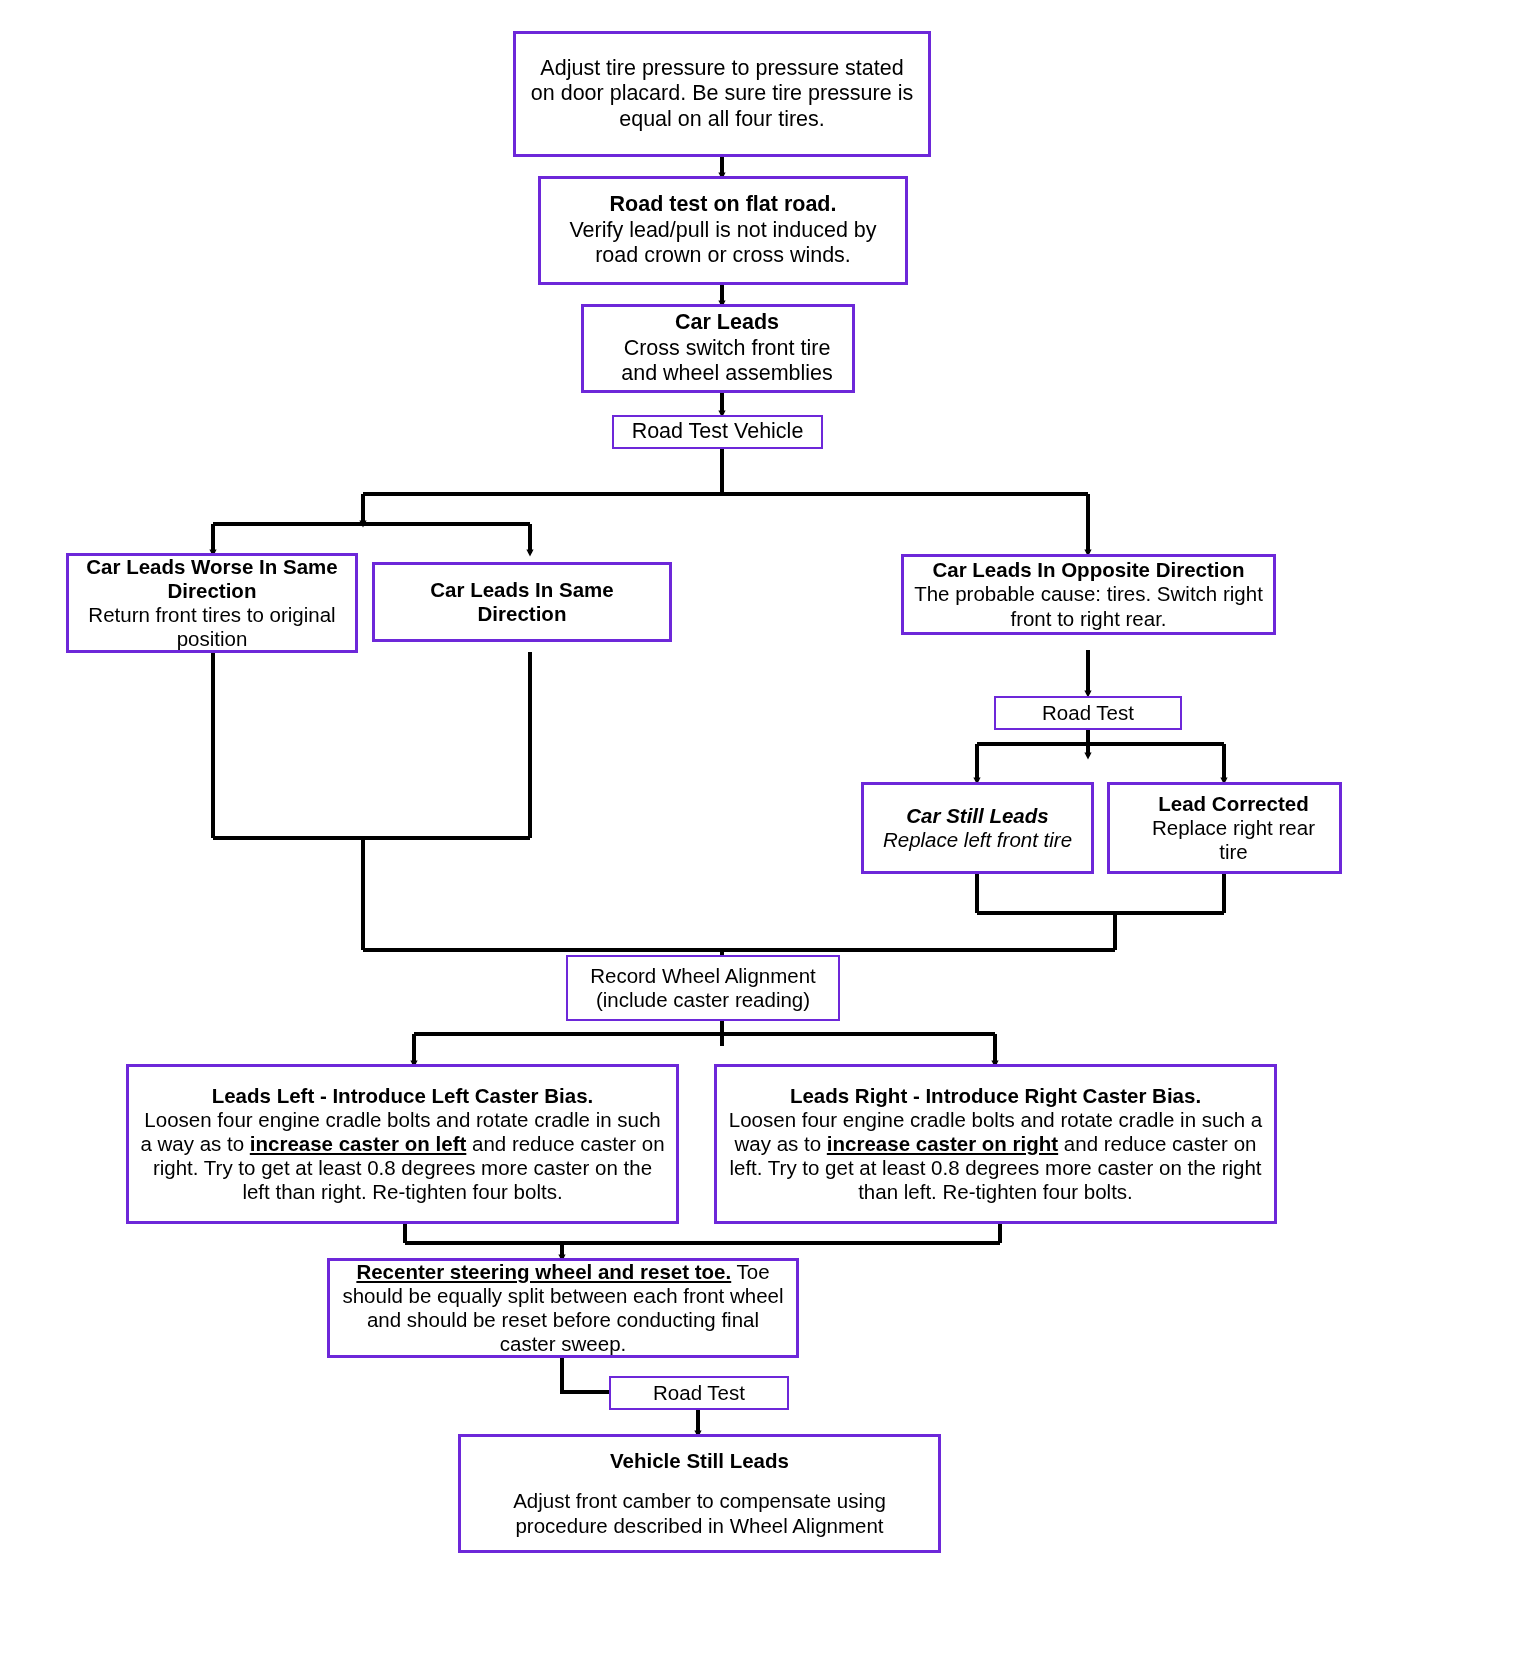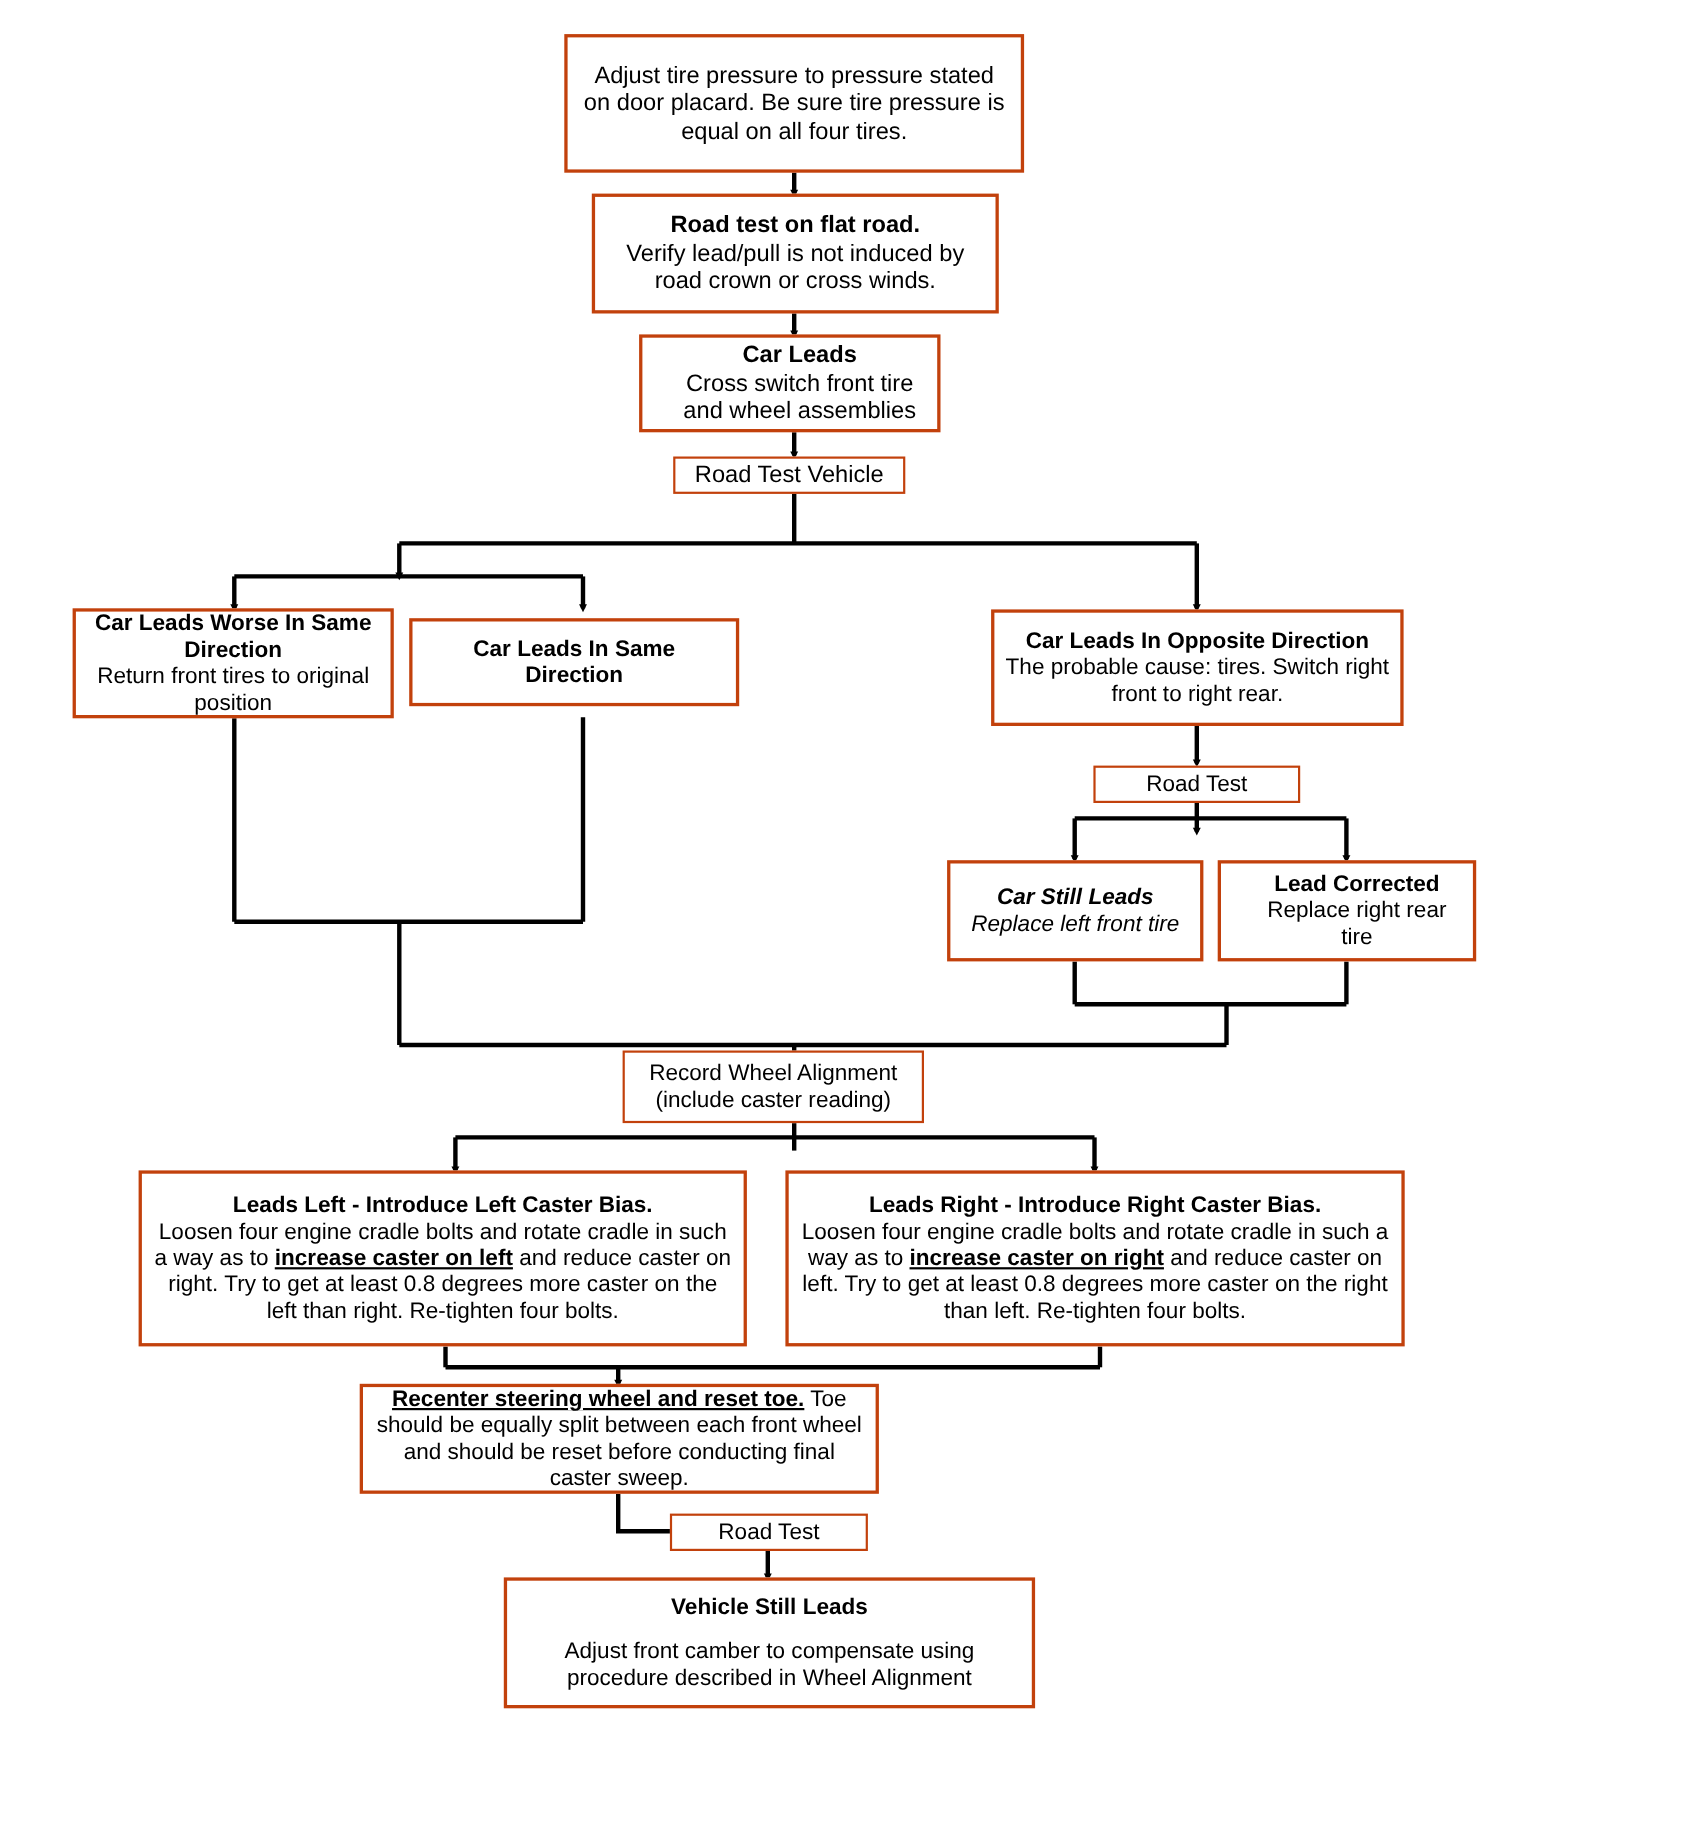--- a/index.html
+++ b/index.html
@@ -1,19 +1,19 @@
 <!DOCTYPE html>
 <html><head>
 <meta charset="utf-8">
 <style>
   html,body{margin:0;padding:0;background:#ffffff;}
   body{font-family:"Liberation Sans", sans-serif;}
   #stage{position:relative;width:1536px;height:1680px;background:#ffffff;overflow:hidden;}
   #wires{position:absolute;left:0;top:0;width:1536px;height:1680px;pointer-events:none;}
-  .node{position:absolute;box-sizing:border-box;background:#ffffff;border:3px solid #c2410c;
+  .node{position:absolute;box-sizing:border-box;background:#ffffff;border:3px solid #6d28d9;
         display:flex;flex-direction:column;align-items:center;justify-content:center;
         text-align:center;color:#000000;line-height:1.18;}
   .node.thin{border-width:2px;}
   .ttl{font-weight:bold;}
   .bdy{font-weight:normal;}
   .bdy b{font-weight:bold;text-decoration:underline;}
   .s22{font-size:21.5px;}
   .s21{font-size:20.5px;}
   .pad{padding:4px 10px;}
 </style>
@@ -104,21 +104,21 @@
 
   <div class="node pad s21" style="left:66px;top:553px;width:292px;height:100px;">
     <div class="ttl">Car Leads Worse In Same Direction</div>
     <div class="bdy">Return front tires to original position</div>
   </div>
 
   <div class="node pad s21" style="left:372px;top:562px;width:300px;height:80px;">
     <div class="ttl">Car Leads In Same Direction</div>
   </div>
 
-  <div class="node pad s21" style="left:901px;top:554px;width:375px;height:106px;">
+  <div class="node pad s21" style="left:901px;top:554px;width:375px;height:81px;">
     <div class="ttl">Car Leads In Opposite Direction</div>
     <div class="bdy">The probable cause: tires. Switch right front to right rear.</div>
   </div>
 
   <div class="node thin pad s21" style="left:994px;top:696px;width:188px;height:34px;">
     <div class="bdy">Road Test</div>
   </div>
 
   <div class="node pad s21" style="left:861px;top:782px;width:233px;height:92px;font-style:italic;">
     <div class="ttl">Car Still Leads</div>

